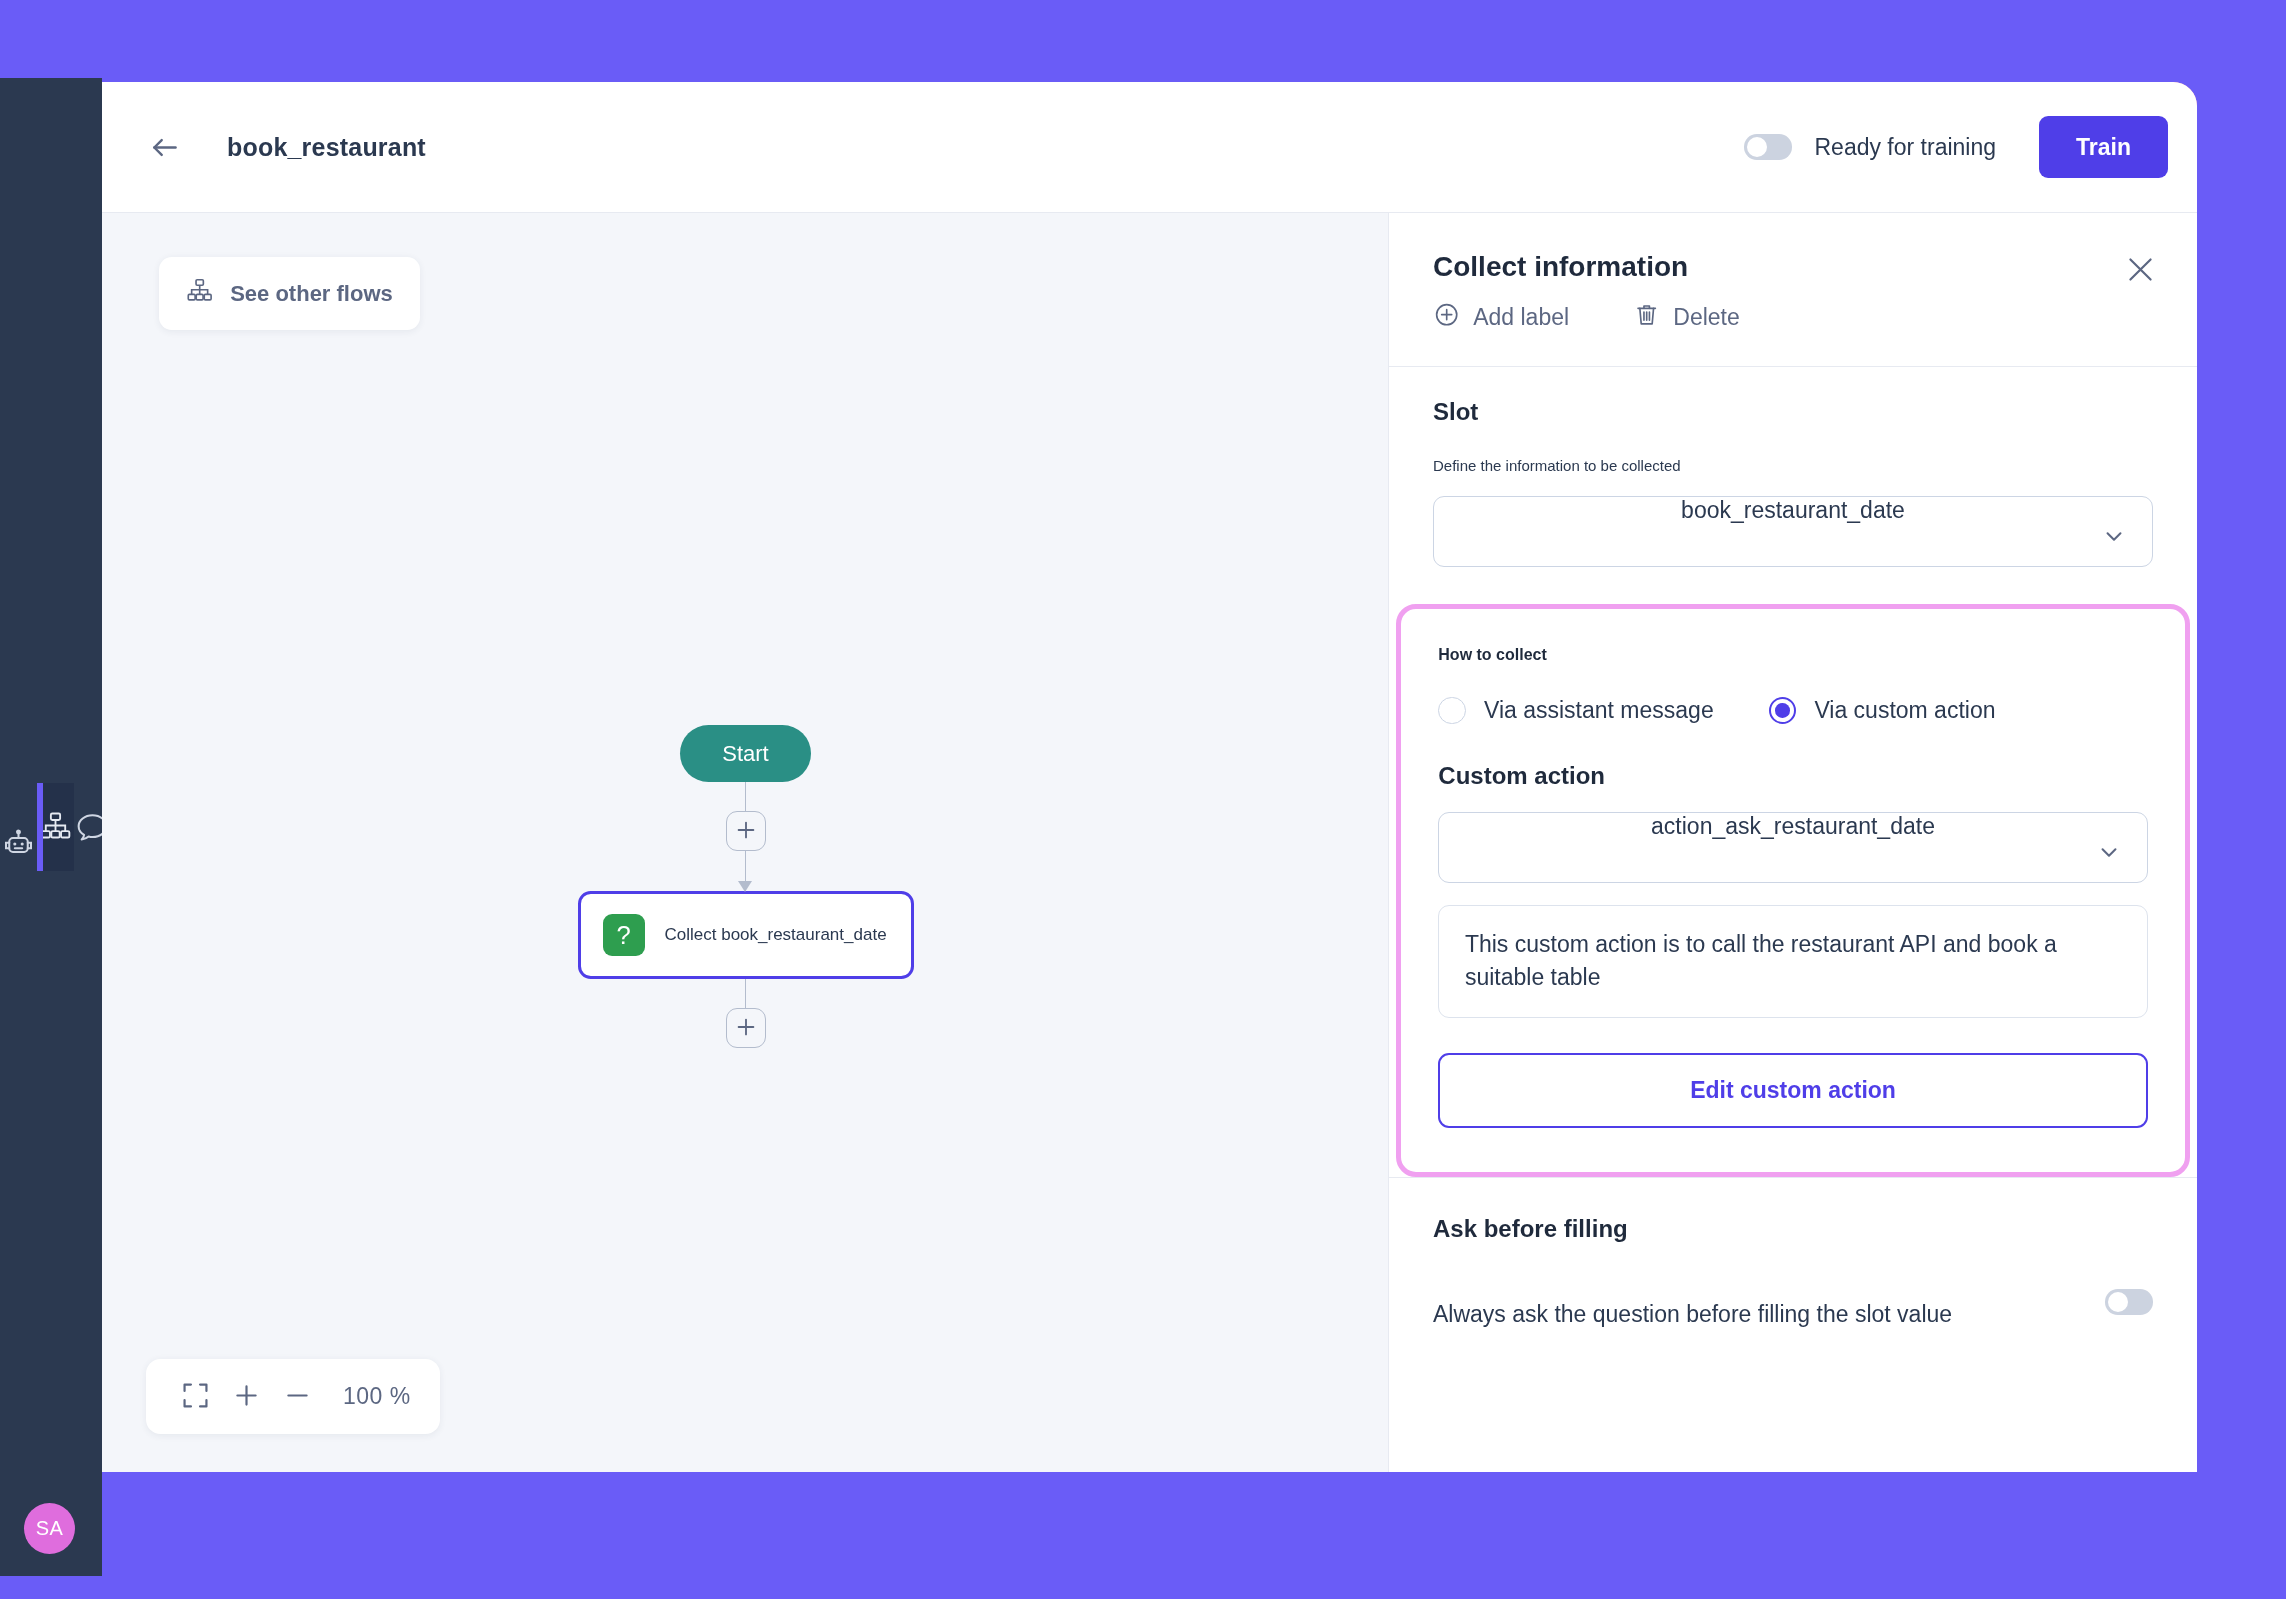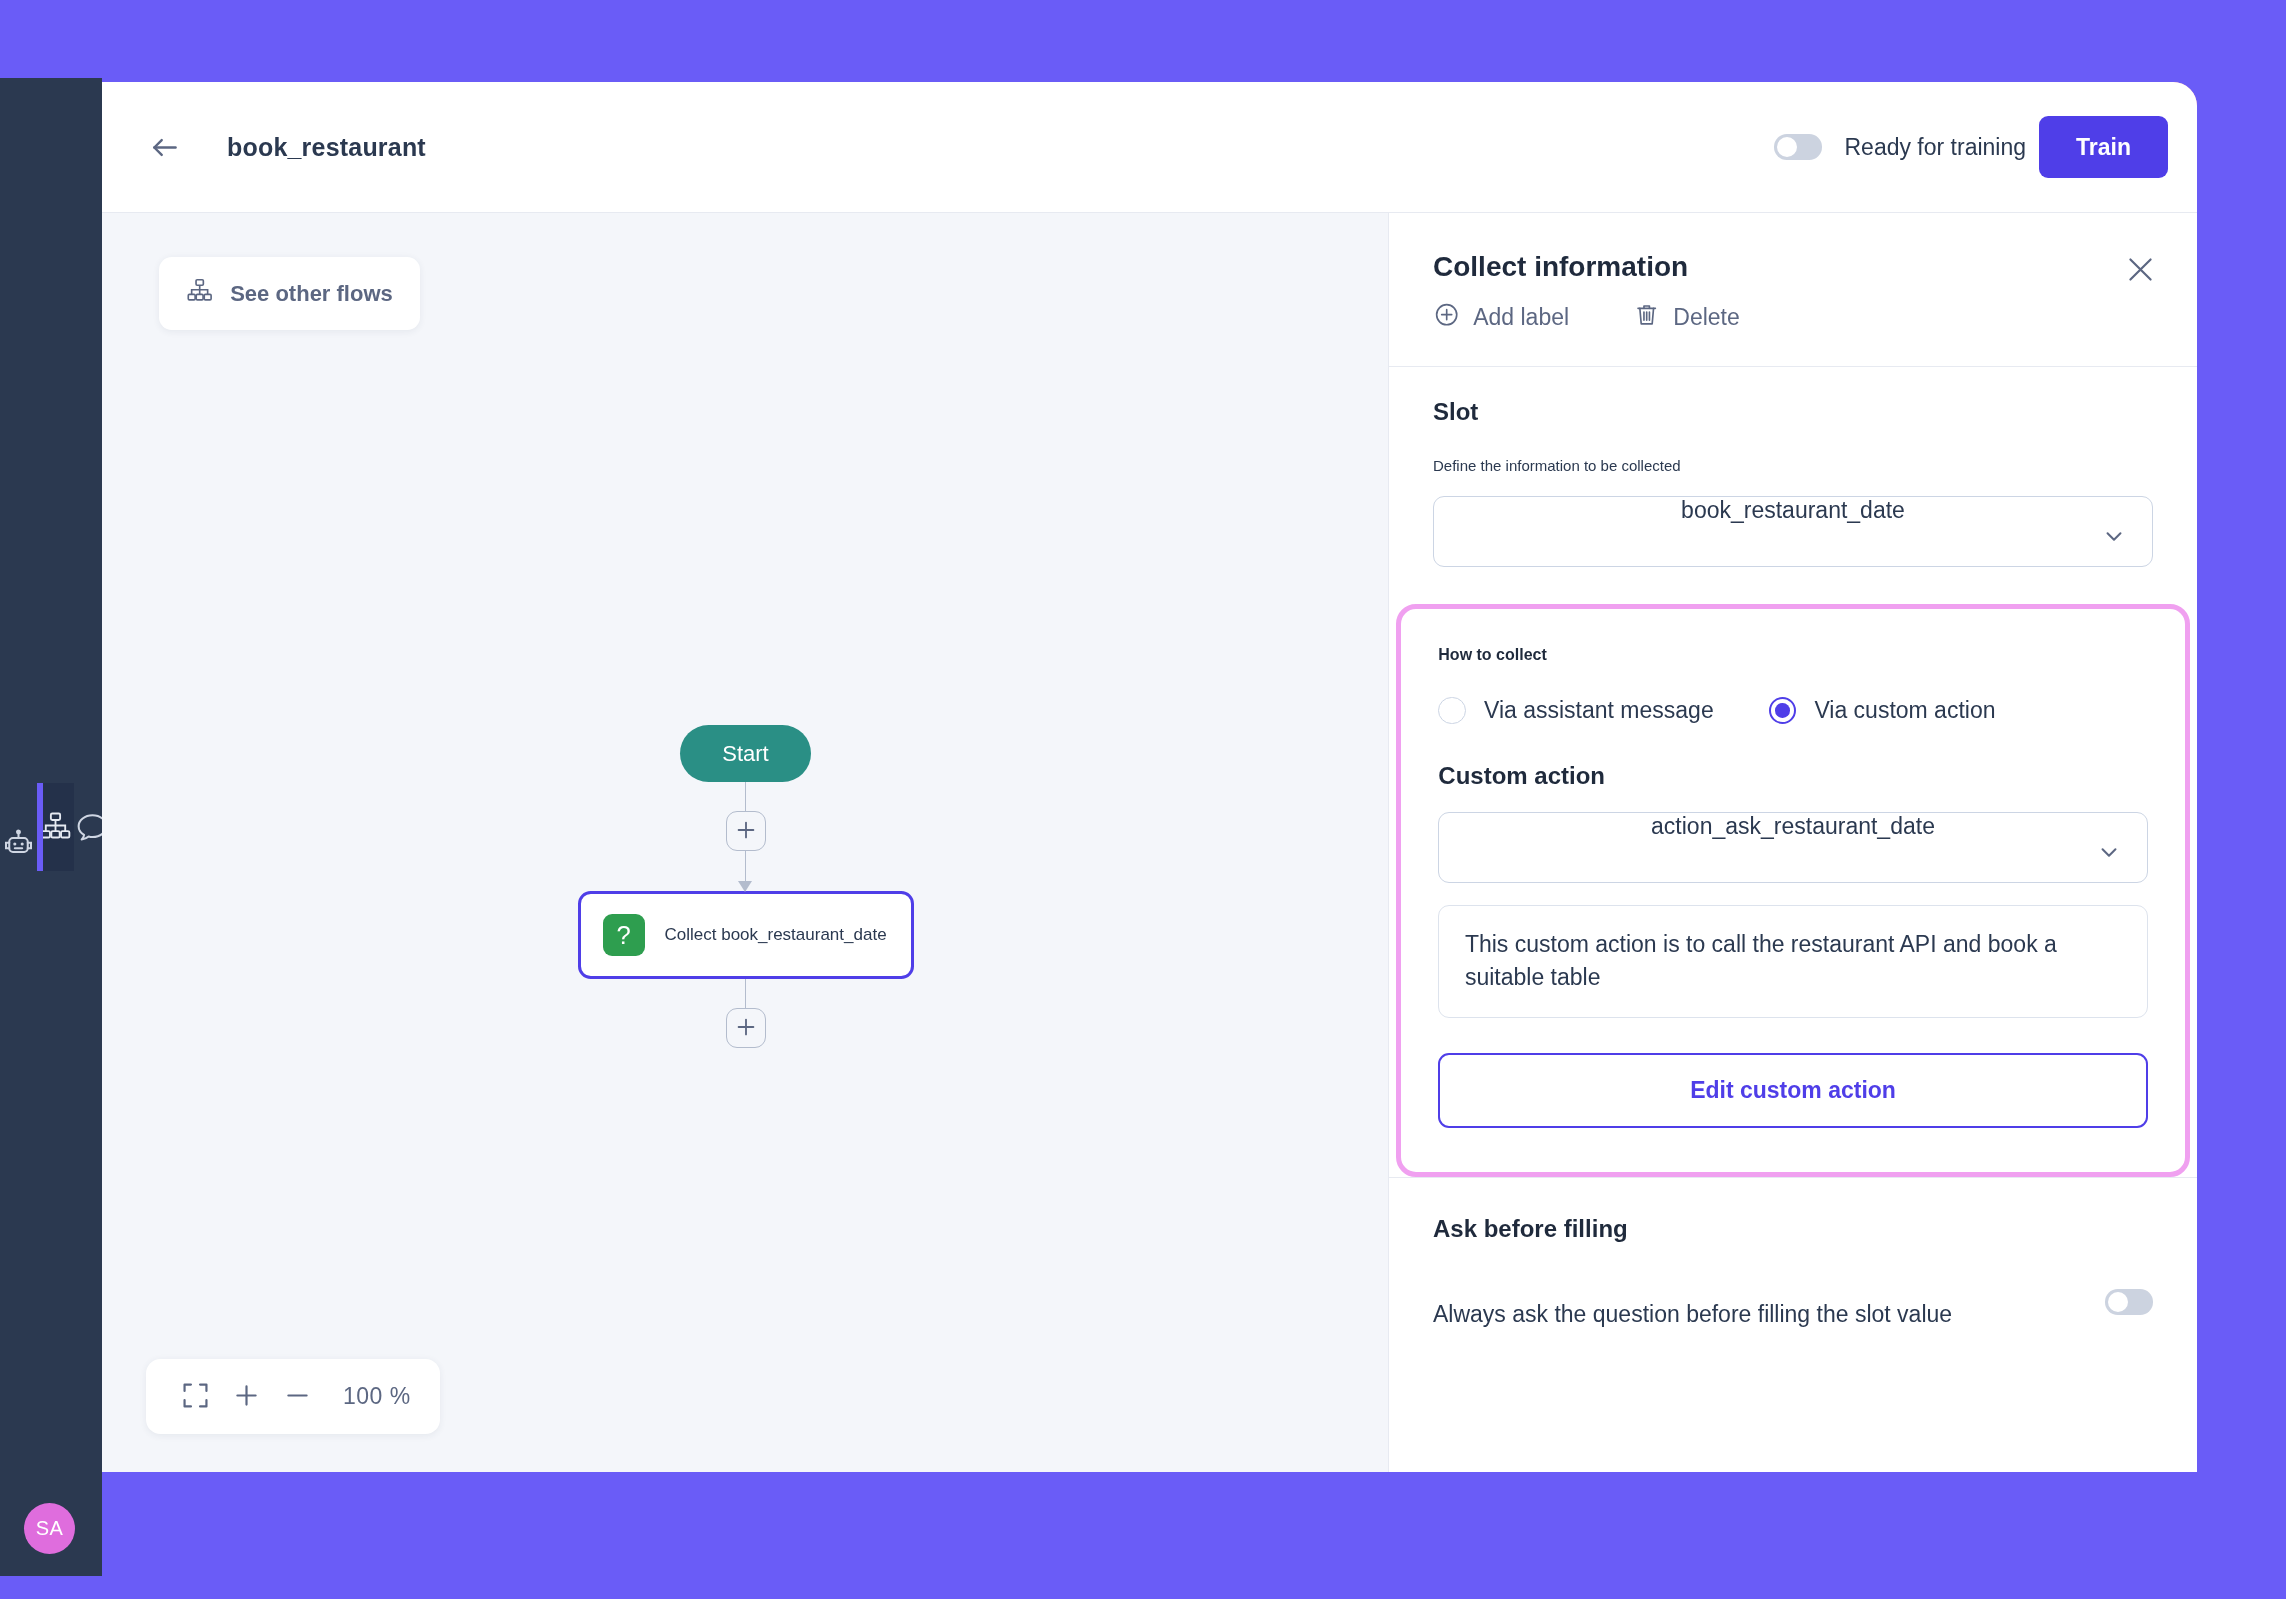--- a/index.html
+++ b/index.html
@@ -68,21 +68,21 @@
     background: #ccd3e0; position: relative; cursor: pointer; flex: none;
   }
   .switch .knob {
     position: absolute; top: 2.7px; left: 2.7px;
     width: 20px; height: 20px; border-radius: 50%; background: #fff;
   }
   .switch.on { background: #4f3ee8; }
   .switch.on .knob { left: auto; right: 2.7px; }
   #ready-label { margin-left: 22px; font-size: 23px; color: #2b3950; }
   #train-btn {
-    margin-left: 13px;
+    margin-left: 43px;
     background: #4f3ee8; color: #fff;
     font-size: 23px; font-weight: bold;
     padding: 17.4px 37px; border: none; border-radius: 9.1px;
     cursor: pointer; font-family: inherit;
   }
 
   
   #canvas {
     position: absolute; left: 0; top: 131px;
     width: 1287px; bottom: 0;

